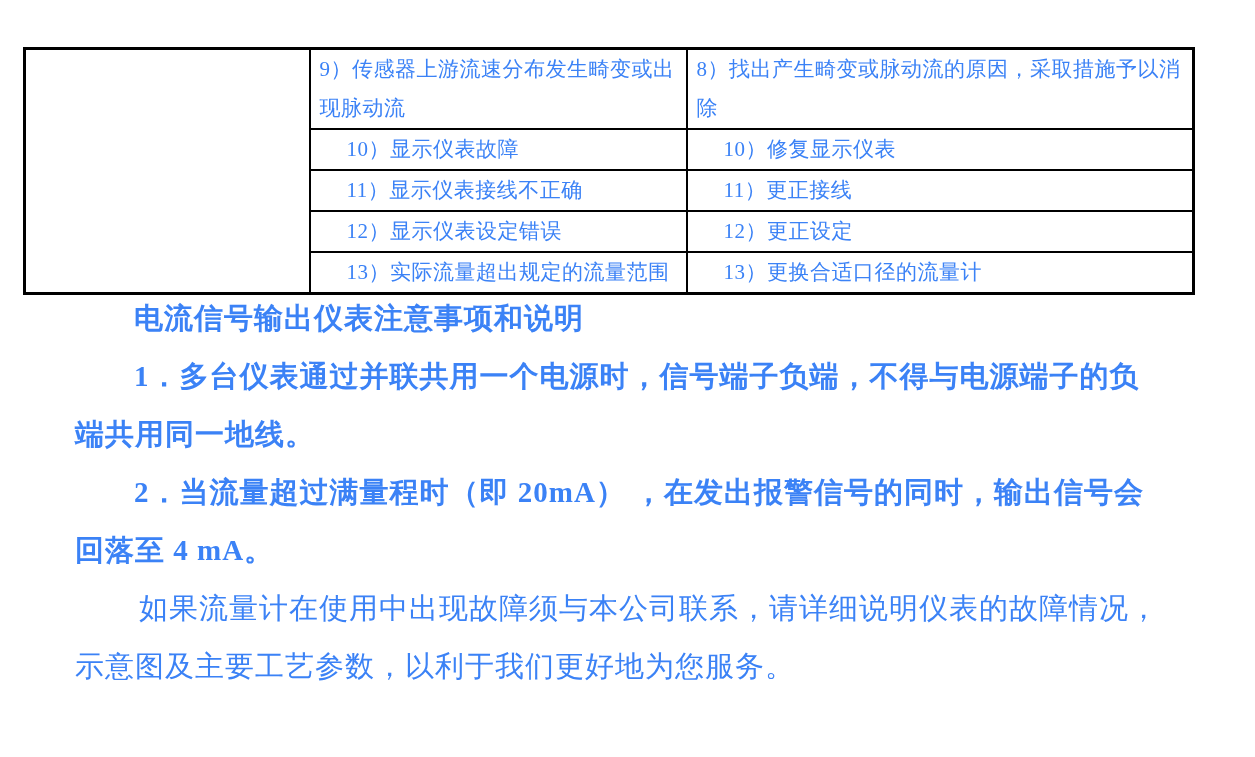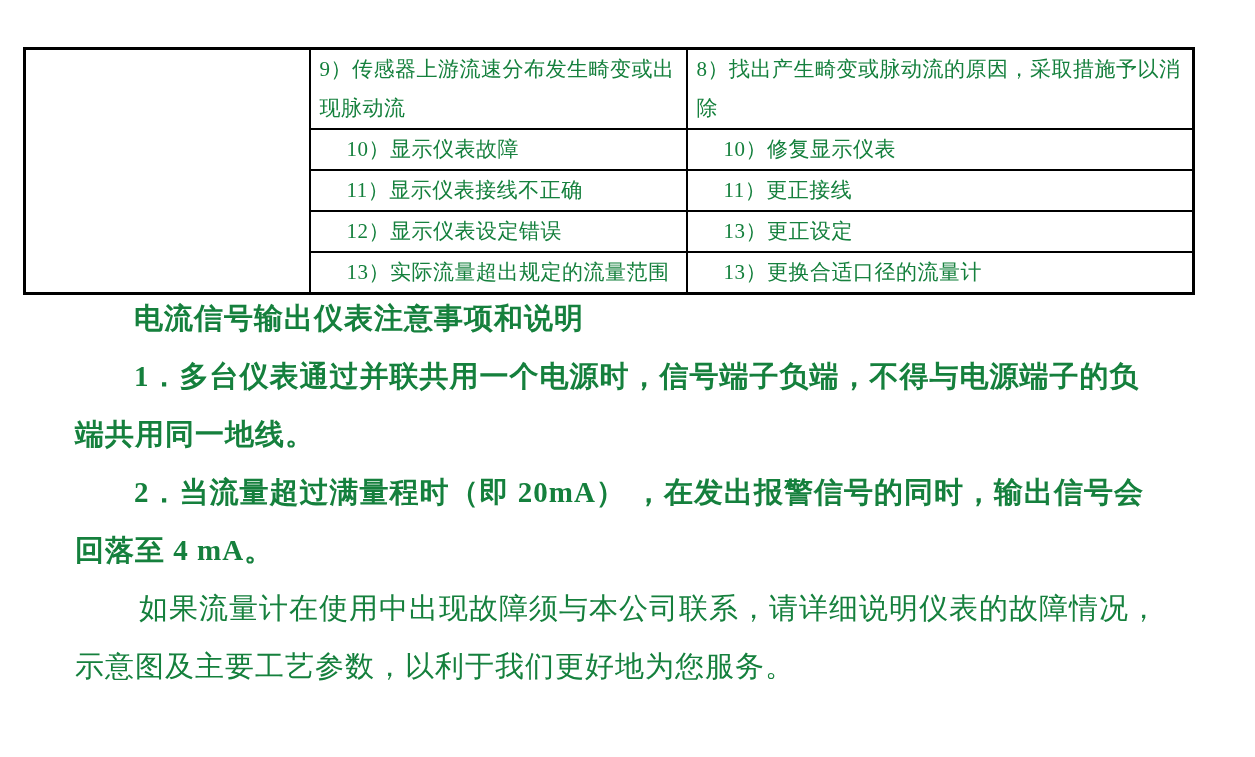--- a/index.html
+++ b/index.html
@@ -5,21 +5,21 @@
   html, body {
     margin: 0;
     padding: 0;
     background: #ffffff;
   }
   .page {
     position: relative;
     width: 1255px;
     height: 757px;
     background: #ffffff;
-    color: #15803d;
+    color: #3b82f6;
     font-family: "Liberation Serif", "DejaVu Serif", serif;
     overflow: hidden;
   }
   
   .tbl {
     position: absolute;
     left: 23px;
     top: 47px;
     width: 1169px;
     border-collapse: collapse;
@@ -76,21 +76,21 @@
       <tr class="row-std">
         <td>10）显示仪表故障</td>
         <td>10）修复显示仪表</td>
       </tr>
       <tr class="row-std">
         <td>11）显示仪表接线不正确</td>
         <td>11）更正接线</td>
       </tr>
       <tr class="row-std">
         <td>12）显示仪表设定错误</td>
-        <td>13）更正设定</td>
+        <td>12）更正设定</td>
       </tr>
       <tr class="row-std">
         <td>13）实际流量超出规定的流量范围</td>
         <td>13）更换合适口径的流量计</td>
       </tr>
     </tbody>
   </table>
 
   <div class="body-text">
     <div class="ln bold ind">电流信号输出仪表注意事项和说明</div>

